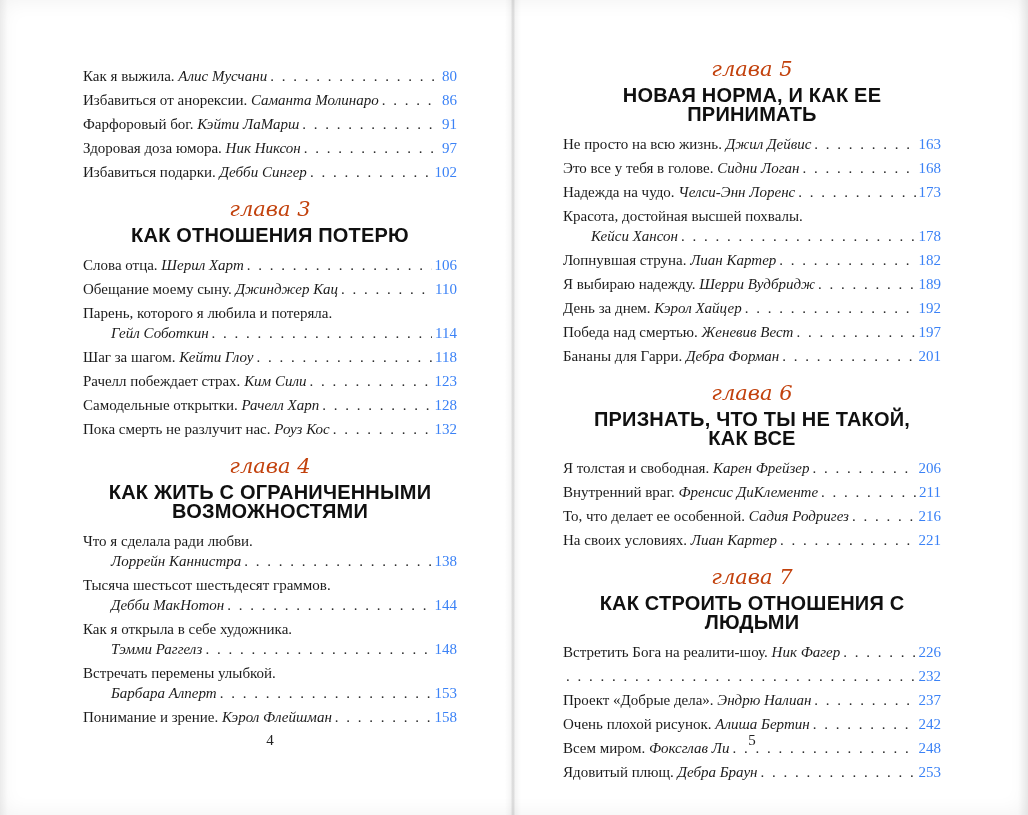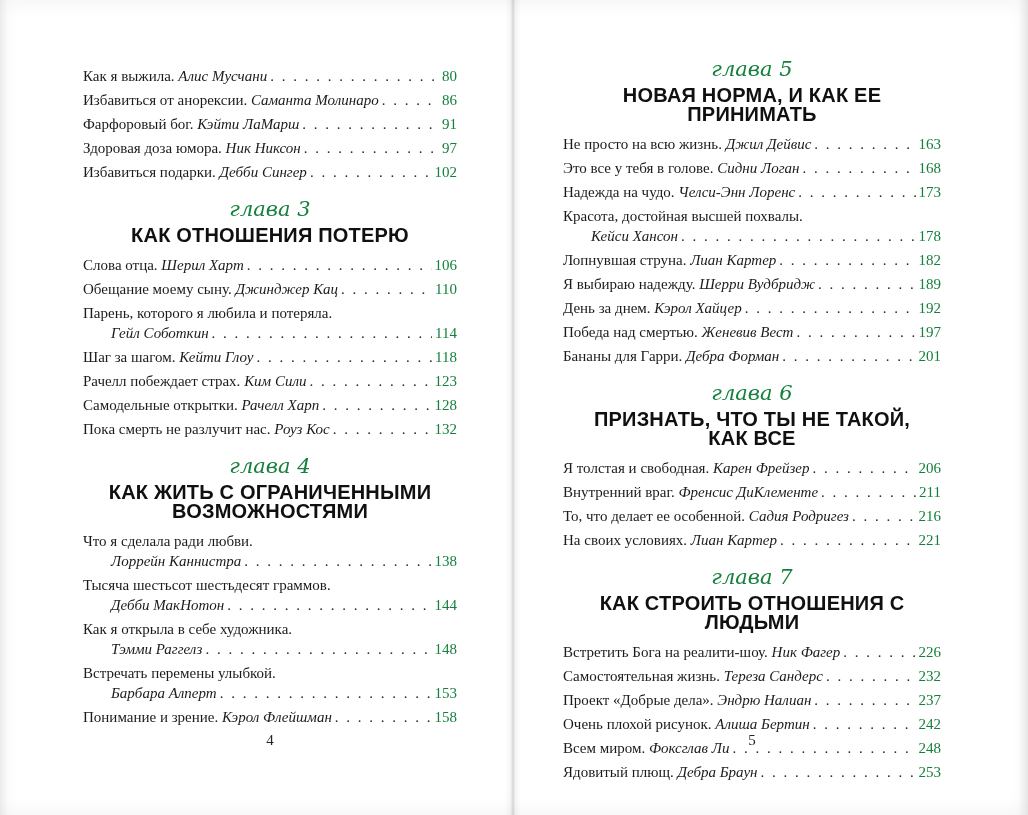--- a/index.html
+++ b/index.html
@@ -65,21 +65,21 @@
     margin-top: 12px;
     margin-bottom: 8px;
     text-align: center;
   }
   .section:first-child .chapter { margin-top: 0; }
   .chapter-label {
     font-family: "DejaVu Serif", serif;
     font-style: italic;
     font-size: 21px;
     line-height: 26px;
-    color: #15803d;
+    color: #c2410c;
     margin-bottom: 4px;
   }
   .chapter-title {
     font-family: "Liberation Sans", sans-serif;
     font-weight: 700;
     font-size: 20px;
     line-height: 19px;
     letter-spacing: 0.2px;
     color: #101010;
     max-width: 330px;
@@ -100,21 +100,21 @@
     overflow: hidden;
     min-width: 10px;
     margin: 0 3px;
   }
   .dots::after {
     content: ". . . . . . . . . . . . . . . . . . . . . . . . . . . . . . . . . . . . . . . . . . . . . . . . . . . . . . . . . . . . . . . . . . . .";
     white-space: nowrap;
     letter-spacing: 2px;
     color: #2a2a2a;
   }
-  .pg { flex: 0 0 auto; color: #15803d; }
+  .pg { flex: 0 0 auto; color: #3b82f6; }
 
   .entry.wrap {
     display: block;
     padding: 2px 0;
   }
   .entry.wrap .line1 { line-height: 20px; }
   .entry.wrap .line2 {
     display: flex;
     align-items: flex-start;
     line-height: 20px;
@@ -330,21 +330,20 @@
           <div class="chapter">
             <div class="chapter-label">глава 7</div>
             <div class="chapter-title">КАК СТРОИТЬ ОТНОШЕНИЯ С ЛЮДЬМИ</div>
           </div>
           <div class="entry">
             <span class="label"><span class="t">Встретить Бога на реалити-шоу.</span> <span class="author">Ник Фагер</span></span>
             <span class="dots"></span>
             <span class="pg">226</span>
           </div>
           <div class="entry">
-            <span class="label"><span class="t">Самостоятельная жизнь.</span> <span class="author">Тереза Сандерс</span></span>
             <span class="dots"></span>
             <span class="pg">232</span>
           </div>
           <div class="entry">
             <span class="label"><span class="t">Проект «Добрые дела».</span> <span class="author">Эндрю Налиан</span></span>
             <span class="dots"></span>
             <span class="pg">237</span>
           </div>
           <div class="entry">
             <span class="label"><span class="t">Очень плохой рисунок.</span> <span class="author">Алиша Бертин</span></span>

